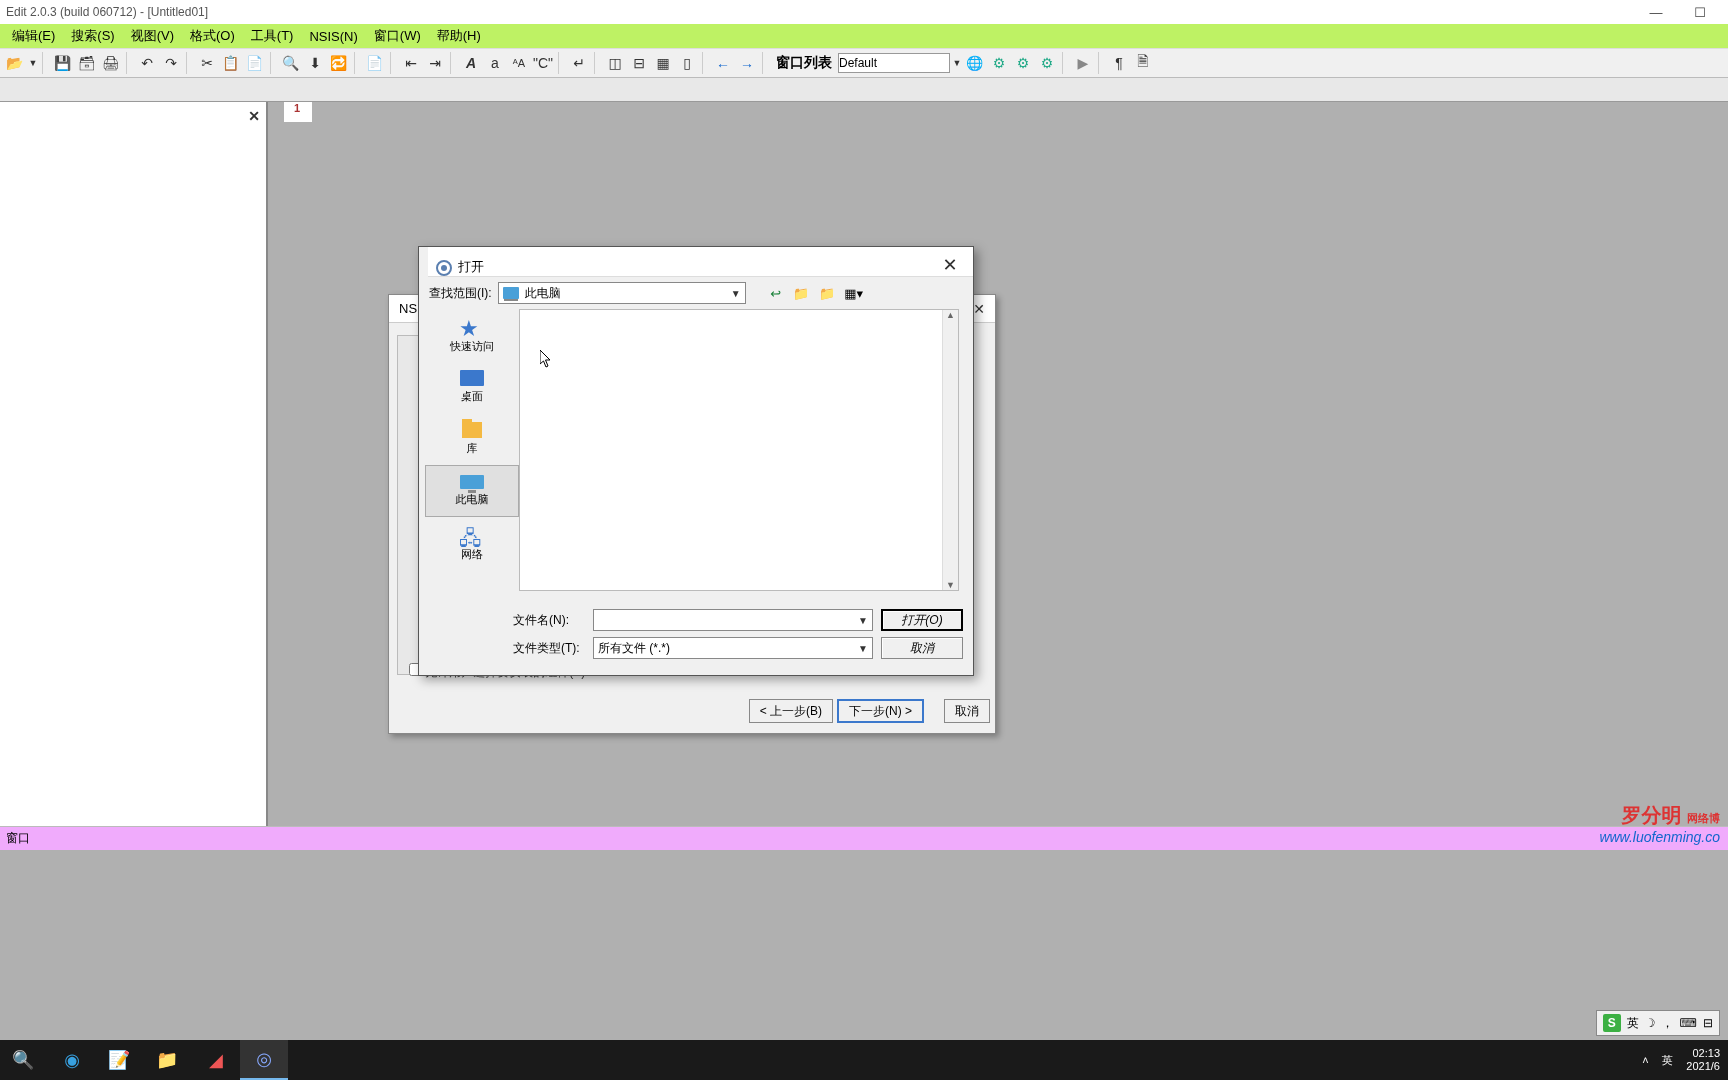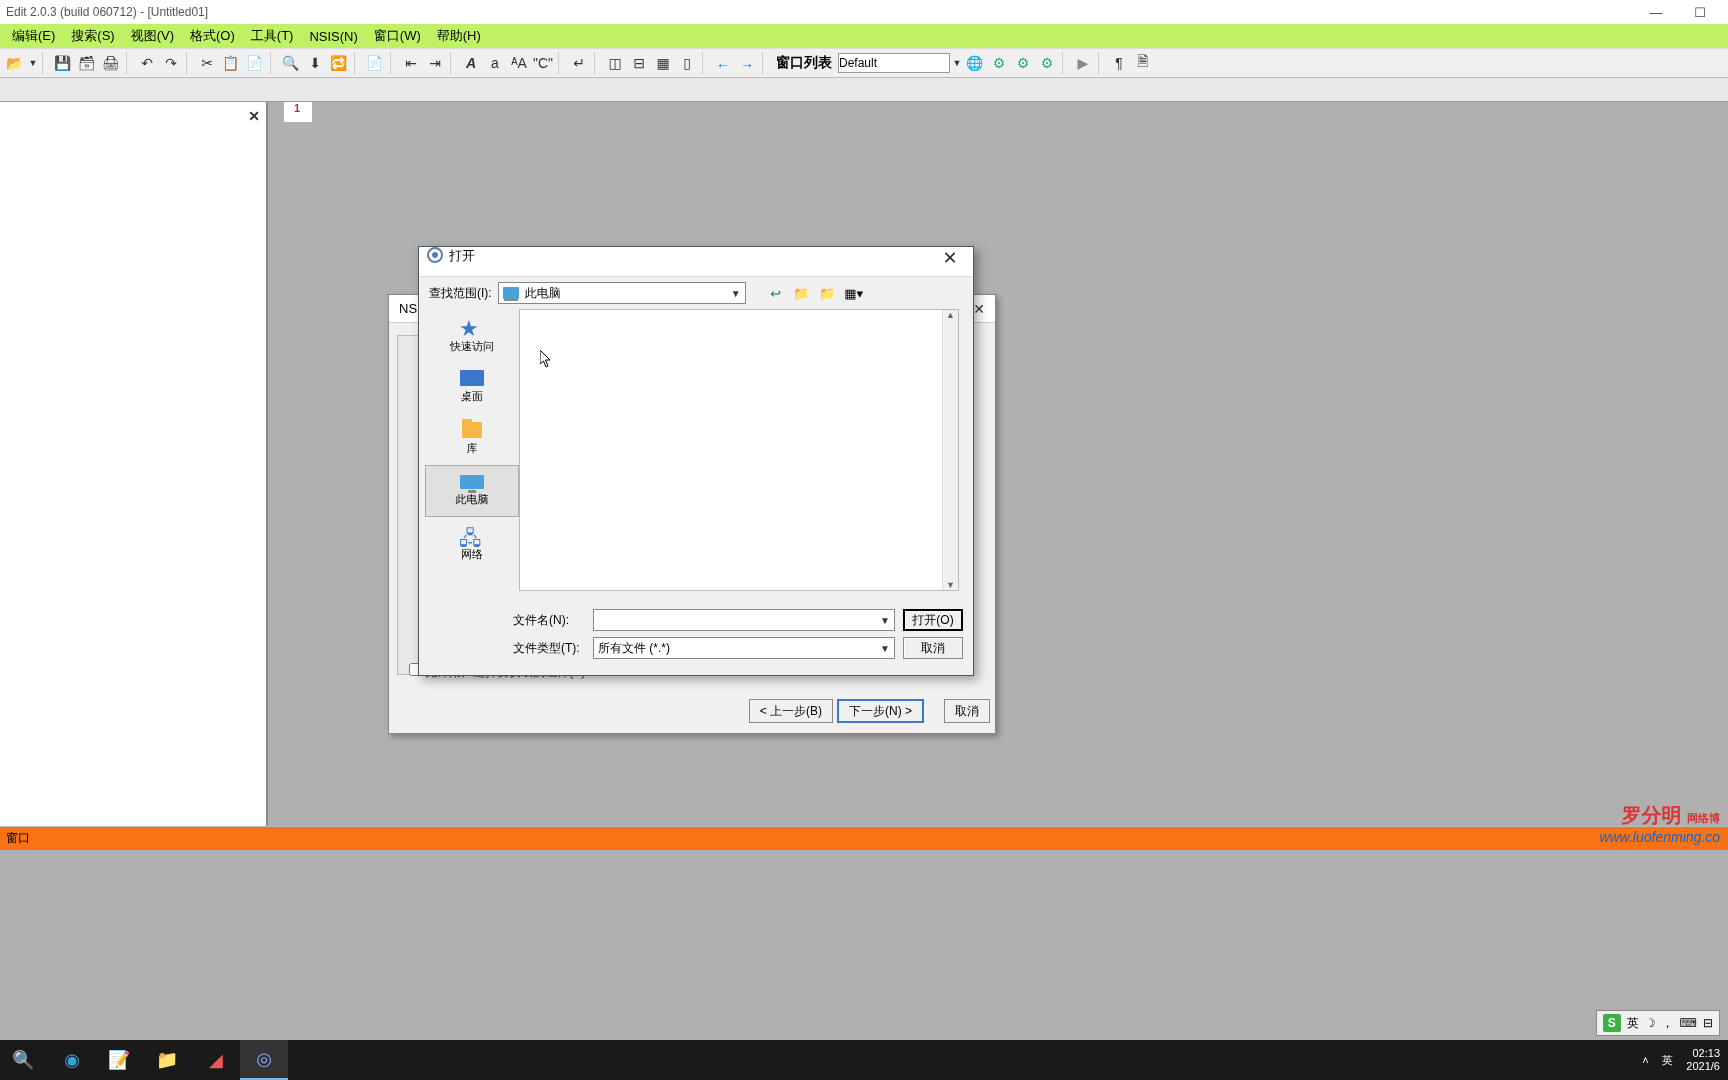--- a/index.html
+++ b/index.html
@@ -26,36 +26,36 @@
 
 
 .mainarea { position: relative; height: 724px; background: #b0b0b0; }
 .leftpanel { position: absolute; left: 0; top: 0; width: 268px; height: 100%; background: #fff; border-right: 2px solid #888; }
 .leftpanel .closex { position: absolute; right: 6px; top: 6px; font-size: 14px; font-weight: bold; color: #333; }
 .editcanvas { position: absolute; left: 270px; top: 0; width: 1118px; height: 100%; background: #b0b0b0; }
 .gutter { position: absolute; left: 14px; top: 0; width: 18px; height: 20px; background: #fff; display: flex; align-items: flex-start; justify-content: flex-end; font-size: 11px; color: #a33; font-weight: bold; padding-right: 2px; }
 .editsurface { position: absolute; left: 32px; top: 0; right: 0; bottom: 0; background: #fff; }
 
 
-.statusbar { height: 24px; background: #f97316; border-top: 1px solid #bbb; display: flex; align-items: center; padding: 0 6px; font-size: 12px; }
+.statusbar { height: 24px; background: #f0abfc; border-top: 1px solid #bbb; display: flex; align-items: center; padding: 0 6px; font-size: 12px; }
 
 
 .wizard { position: absolute; left: 388px; top: 192px; width: 608px; height: 440px; background: #f0f0f0; border: 1px solid #888; box-shadow: 3px 3px 6px rgba(0,0,0,0.3); }
 .wizard .wtitle { height: 28px; background: #fff; display: flex; align-items: center; padding: 0 10px; font-size: 13px; border-bottom: 1px solid #ccc; }
 .wizard .wtitle .spacer { flex: 1; }
 .wizard .wclose { font-size: 14px; color: #333; }
 .wizard .wside { position: absolute; left: 8px; top: 40px; width: 60px; height: 340px; background: #e8e8e8; border: 1px solid #bbb; }
 .wizard .wcheck { position: absolute; left: 20px; bottom: 52px; font-size: 12px; color: #333; }
 .wizard .wbuttons { position: absolute; right: 5px; bottom: 10px; display: flex; gap: 4px; }
 .wbtn { height: 24px; padding: 0 10px; font-size: 12px; background: #f0f0f0; border: 1px solid #888; }
 .wbtn.default { border: 2px solid #3b78cc; }
 
 
 .opendlg { position: absolute; left: 418px; top: 144px; width: 556px; height: 430px; background: #f0f0f0; border: 1px solid #555; box-shadow: 4px 4px 10px rgba(0,0,0,0.35); }
-.opendlg .otitle { height: 30px; background: #fff; display: flex; align-items: flex-start; padding: 0 8px; font-size: 13px; border-bottom: 1px solid #ddd; }
+.opendlg .otitle { height: 30px; background: #fff; display: flex; align-items: flex-end; padding: 0 8px; font-size: 13px; border-bottom: 1px solid #ddd; margin-left: 9px; }
 .opendlg .otitle .oicon { width: 16px; height: 16px; border: 2px solid #5a7fb0; border-radius: 50%; margin-right: 6px; position: relative; }
 .opendlg .otitle .oicon::before { content:""; position:absolute; left:3px; top:3px; width:6px; height:6px; border-radius:50%; background:#5a7fb0; }
 .opendlg .otitle .spacer { flex: 1; }
 .opendlg .otitle .oclose { font-size: 18px; color: #333; width: 30px; text-align: center; }
 
 .opendlg .orow1 { height: 32px; display: flex; align-items: center; padding: 0 10px; gap: 6px; font-size: 12px; }
 .olookin { width: 248px; height: 22px; border: 1px solid #888; background: #fff; display: flex; align-items: center; padding: 0 4px; font-size: 12px; }
 .olookin .pcicon { width: 16px; height: 12px; background: #4aa0d8; margin-right: 6px; border-radius: 1px; box-shadow: 0 3px 0 -1px #888; }
 .olookin .drop { margin-left: auto; font-size: 10px; color: #333; }
 .obtnrow { display: flex; gap: 6px; margin-left: 14px; }
@@ -74,21 +74,21 @@
 .ic-net { color: #3b78cc; font-size: 20px; }
 
 .ofilepane { position: absolute; left: 100px; top: 62px; width: 440px; height: 282px; background: #fff; border: 1px solid #bbb; }
 .ofilepane .oscroll { position: absolute; right: 0; top: 0; width: 16px; height: 100%; background: #f0f0f0; border-left: 1px solid #ddd; display: flex; flex-direction: column; justify-content: space-between; align-items: center; font-size: 9px; color: #666; }
 
 .obottom { position: absolute; left: 94px; right: 10px; bottom: 10px; }
 .obrow { display: flex; align-items: center; gap: 8px; margin-bottom: 6px; font-size: 12px; }
 .obrow label { width: 72px; }
 .ocombo { flex: 1; height: 22px; border: 1px solid #888; background: #fff; display: flex; align-items: center; padding: 0 4px; font-size: 12px; }
 .ocombo .drop { margin-left: auto; font-size: 10px; color: #333; }
-.obtn { width: 60px; height: 22px; border: 1px solid #888; background: #f0f0f0; font-size: 12px; box-shadow: 1px 1px 0 #fff inset; }
+.obtn { width: 82px; height: 22px; border: 1px solid #888; background: #f0f0f0; font-size: 12px; box-shadow: 1px 1px 0 #fff inset; font-style: italic; }
 .obtn.default { border: 2px solid #000; }
 
 
 .watermark { position: absolute; right: 8px; top: 700px; text-align: right; font-size: 13px; }
 .watermark .l1 { color: #d33; font-weight: bold; font-size: 20px; }
 .watermark .l1 span { font-size: 11px; color: #d33; }
 .watermark .l2 { color: #1166cc; font-style: italic; font-size: 14px; }
 
 
 .taskbar { position: absolute; left: 0; right: 0; bottom: 0; height: 40px; background: #1a1a1a; display: flex; align-items: center; }
@@ -147,21 +147,21 @@
   <div class="tbtn">⬇</div>
   <div class="tbtn">🔁</div>
   <div class="tsep"></div>
   <div class="tbtn">📄</div>
   <div class="tsep"></div>
   <div class="tbtn">⇤</div>
   <div class="tbtn">⇥</div>
   <div class="tsep"></div>
   <div class="tbtn" style="font-style:italic;font-weight:bold;">A</div>
   <div class="tbtn">a</div>
-  <div class="tbtn" style="font-size:14px;text-align:right;">ᴬA</div>
+  <div class="tbtn" style="font-size:11px;text-align:right;">ᴬA</div>
   <div class="tbtn">"C"</div>
   <div class="tsep"></div>
   <div class="tbtn">↵</div>
   <div class="tsep"></div>
   <div class="tbtn">◫</div>
   <div class="tbtn">⊟</div>
   <div class="tbtn">▦</div>
   <div class="tbtn">▯</div>
   <div class="tsep"></div>
   <div class="tbtn" style="color:#1166cc;">←</div>

